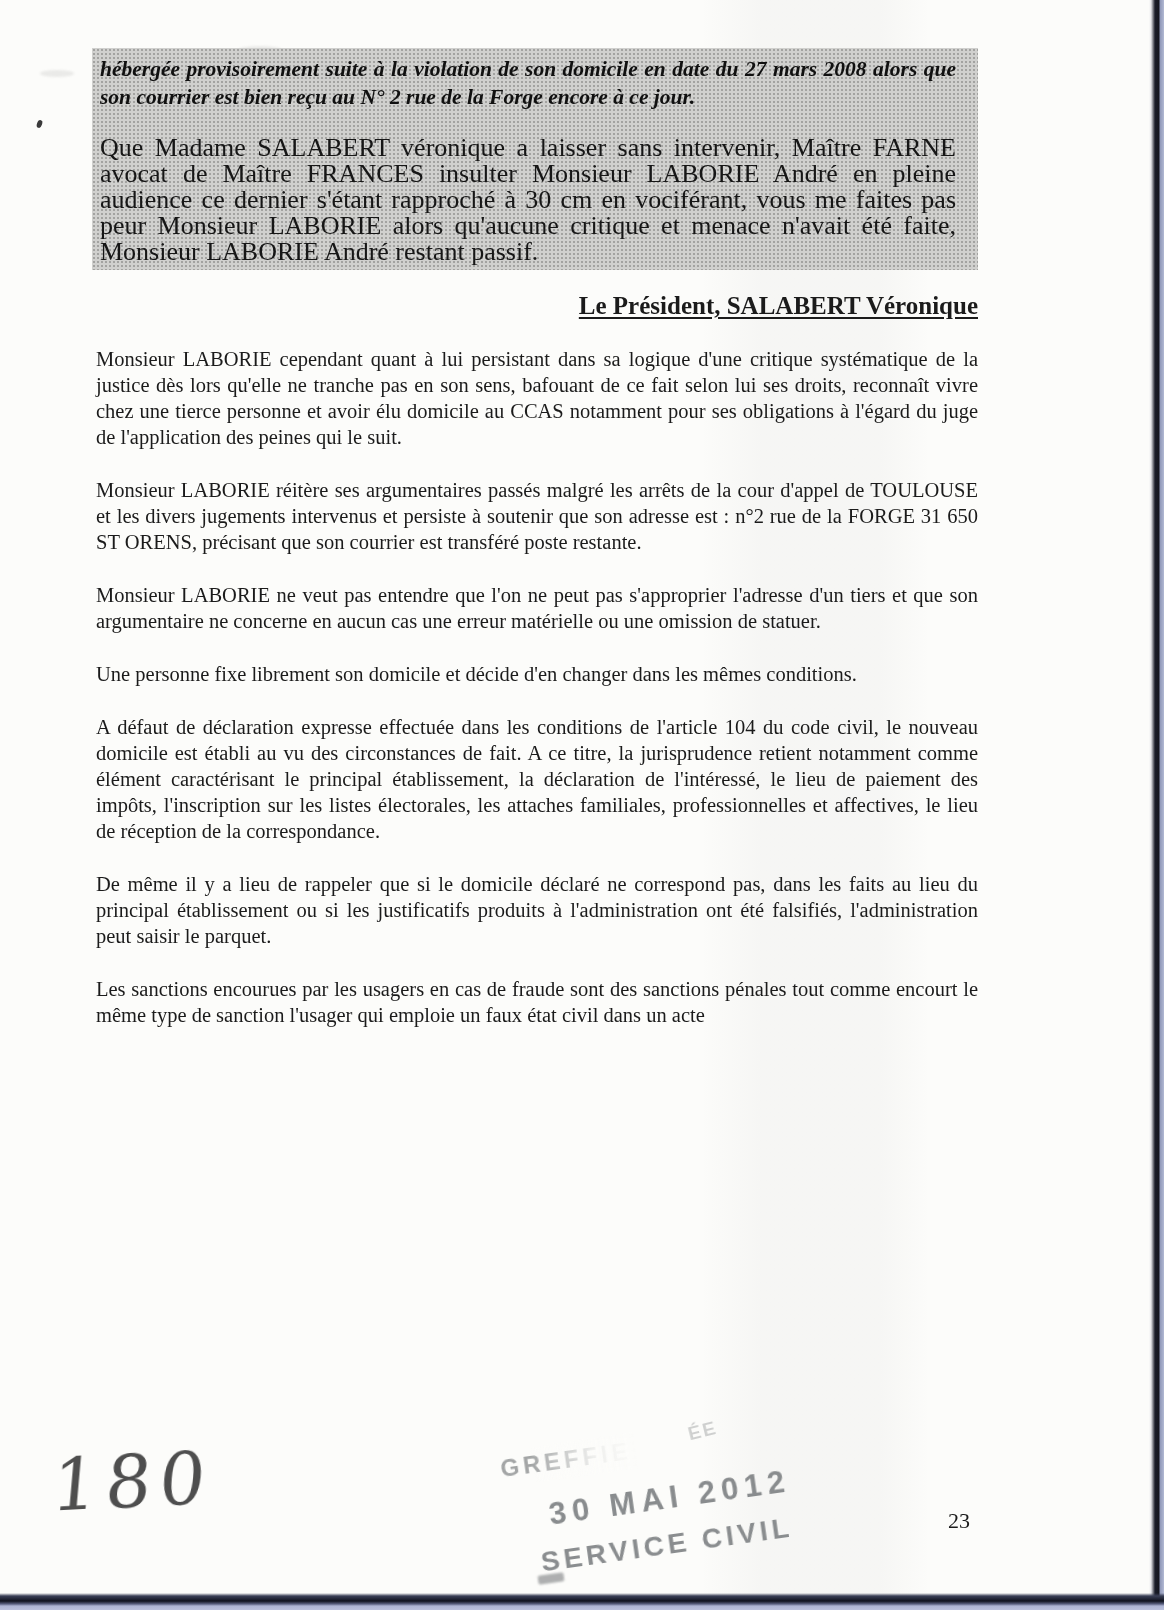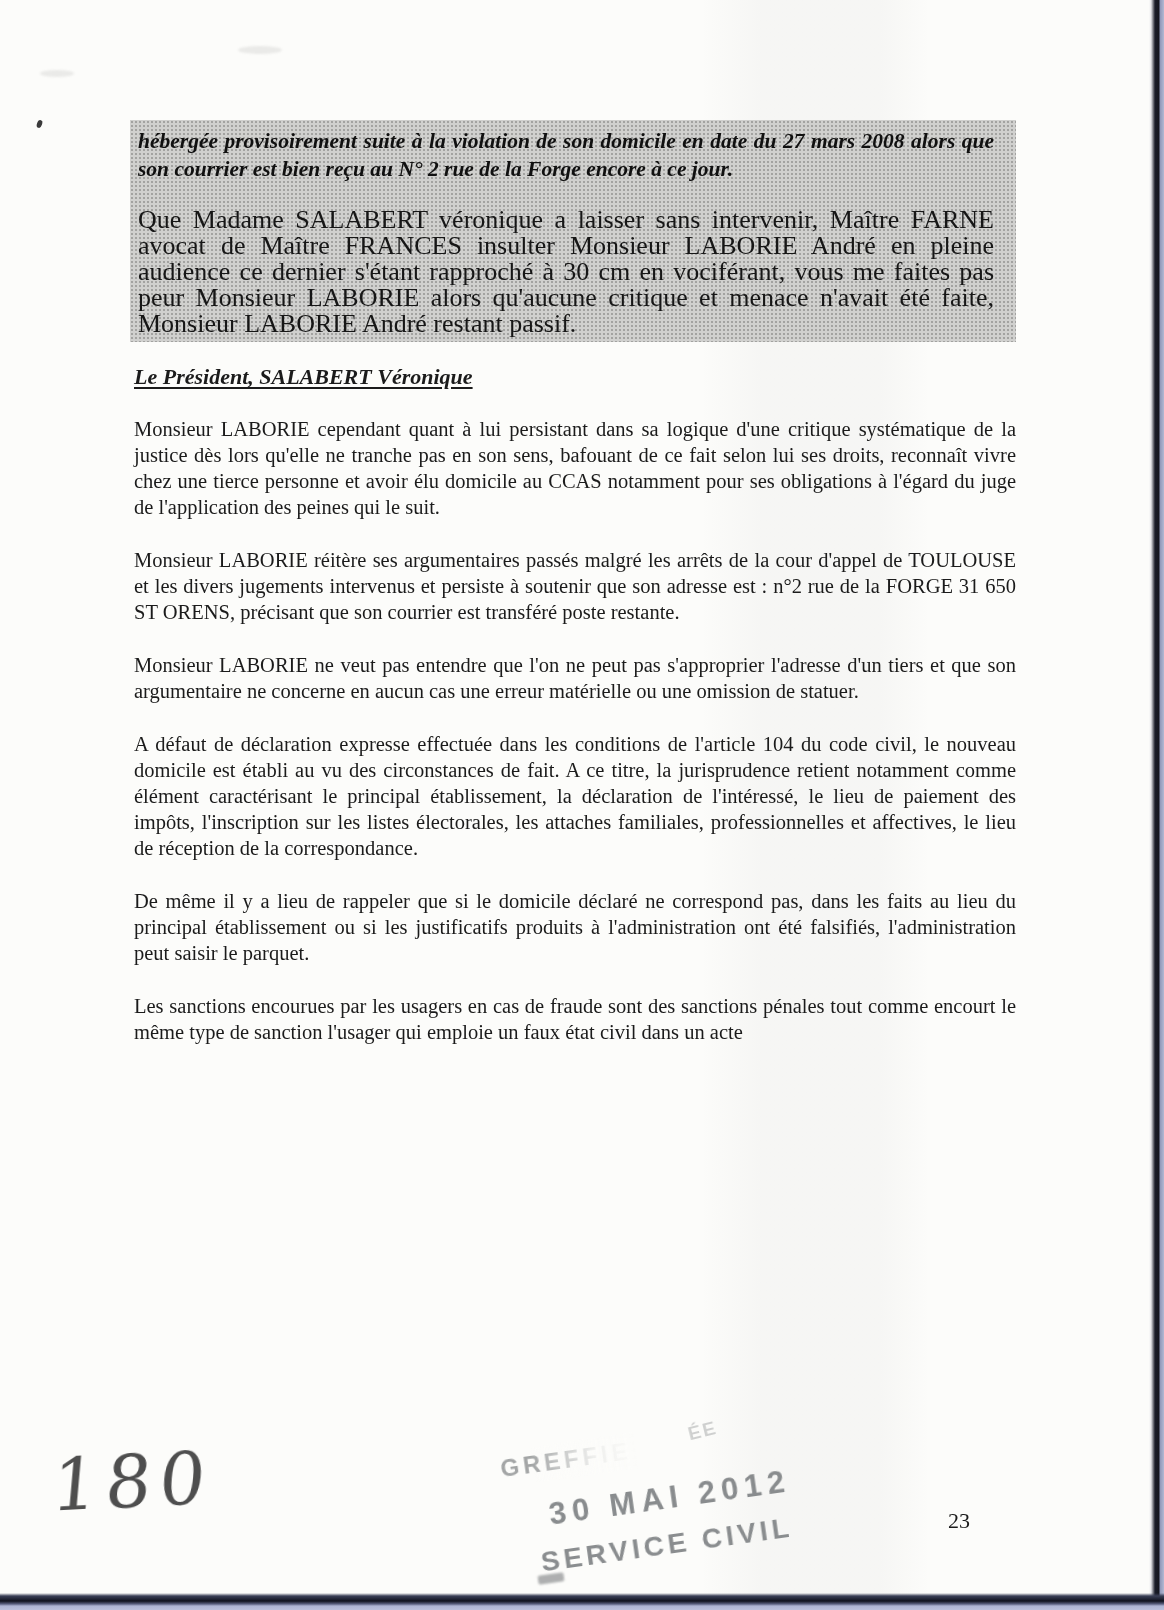--- a/index.html
+++ b/index.html
@@ -9,48 +9,46 @@
     background:
       linear-gradient(90deg, rgba(0,0,0,0) 0 700px, rgba(60,60,70,0.03) 760px 880px, rgba(0,0,0,0) 930px),
       #fcfcfa;
     overflow:hidden;
     font-family:"Liberation Serif", serif;
     color:#1b1b1b;
   }
   .content{
     position:absolute;
     left:92px;top:0;width:886px;
-    padding-top:120px;
+    padding-top:48px;
     text-align:justify;
-    margin-left:38px;
   }
   .excerpt-block{
     background-color:#d0d0ce;
     background-image:radial-gradient(rgba(88,88,86,0.38) 1px, rgba(0,0,0,0) 1.3px);
     background-size:4px 4px;
     padding:7px 22px 5px 8px;
   }
   .excerpt-block p{margin:0;}
   .bi{
     font-weight:bold;font-style:italic;
     font-size:21.5px;line-height:28px;
     margin:0 0 24px 0 !important;
     color:#101010;
   }
   .reg-excerpt{
     font-size:26px;line-height:26px;
     color:#161616;
   }
   .heading{
-    font-size:22px;font-weight:bold;
+    font-size:25px;font-weight:bold;
     margin:22px 0 26px 4px;
     text-decoration:underline;
     text-underline-offset:3px;
-    text-align:left;
-    font-style:italic;
+    text-align:right;
   }
   .body-text p{
     font-size:20.5px;line-height:26px;
     margin:0 0 27px 4px;
   }
   .stamp{
     position:absolute;
     font-family:"Liberation Sans", sans-serif;
     font-weight:bold;
     color:#8d9091;
@@ -144,20 +142,21 @@
       <p class="bi">hébergée provisoirement suite à la violation de son domicile en date du 27 mars 2008 alors que son courrier est bien reçu au N° 2 rue de la Forge encore à ce jour.</p>
       <p class="reg-excerpt">Que Madame SALABERT véronique a laisser sans intervenir, Maître FARNE avocat de Maître FRANCES insulter Monsieur LABORIE André en pleine audience ce dernier s'étant rapproché à 30 cm en vociférant, vous me faites pas peur Monsieur LABORIE alors qu'aucune critique et menace n'avait été faite, Monsieur LABORIE André restant passif.</p>
     </section>
 
     <h2 class="heading">Le Président, SALABERT Véronique</h2>
 
     <div class="body-text">
       <p>Monsieur LABORIE cependant quant à lui persistant dans sa logique d'une critique systématique de la justice dès lors qu'elle ne tranche pas en son sens, bafouant de ce fait selon lui ses droits, reconnaît vivre chez une tierce personne et avoir élu domicile au CCAS notamment pour ses obligations à l'égard du juge de l'application des peines qui le suit.</p>
       <p>Monsieur LABORIE réitère ses argumentaires passés malgré les arrêts de la cour d'appel de TOULOUSE et les divers jugements intervenus et persiste à soutenir que son adresse est : n°2 rue de la FORGE 31 650 ST ORENS, précisant que son courrier est transféré poste restante.</p>
       <p>Monsieur LABORIE ne veut pas entendre que l'on ne peut pas s'approprier l'adresse d'un tiers et que son argumentaire ne concerne en aucun cas une erreur matérielle ou une omission de statuer.</p>
+      <p>Une personne fixe librement son domicile et décide d'en changer dans les mêmes conditions.</p>
       <p>A défaut de déclaration expresse effectuée dans les conditions de l'article 104 du code civil, le nouveau domicile est établi au vu des circonstances de fait. A ce titre, la jurisprudence retient notamment comme élément caractérisant le principal établissement, la déclaration de l'intéressé,  le lieu de paiement des impôts, l'inscription sur les listes  électorales, les attaches familiales, professionnelles et affectives, le lieu de réception de la correspondance.</p>
       <p>De même il y a lieu de rappeler que si le domicile déclaré ne correspond pas, dans les faits au lieu du principal établissement ou si les justificatifs produits à l'administration ont été falsifiés, l'administration peut saisir le parquet.</p>
       <p>Les sanctions encourues par les usagers en cas de fraude sont des sanctions pénales tout comme encourt le même type de sanction l'usager qui emploie un faux état civil dans un acte</p>
     </div>
   </div>
 
   <div class="stamp greffe">
     <span>GREFFIE</span>
   </div>
   <div class="stamp greffe-frag">ÉE</div>

